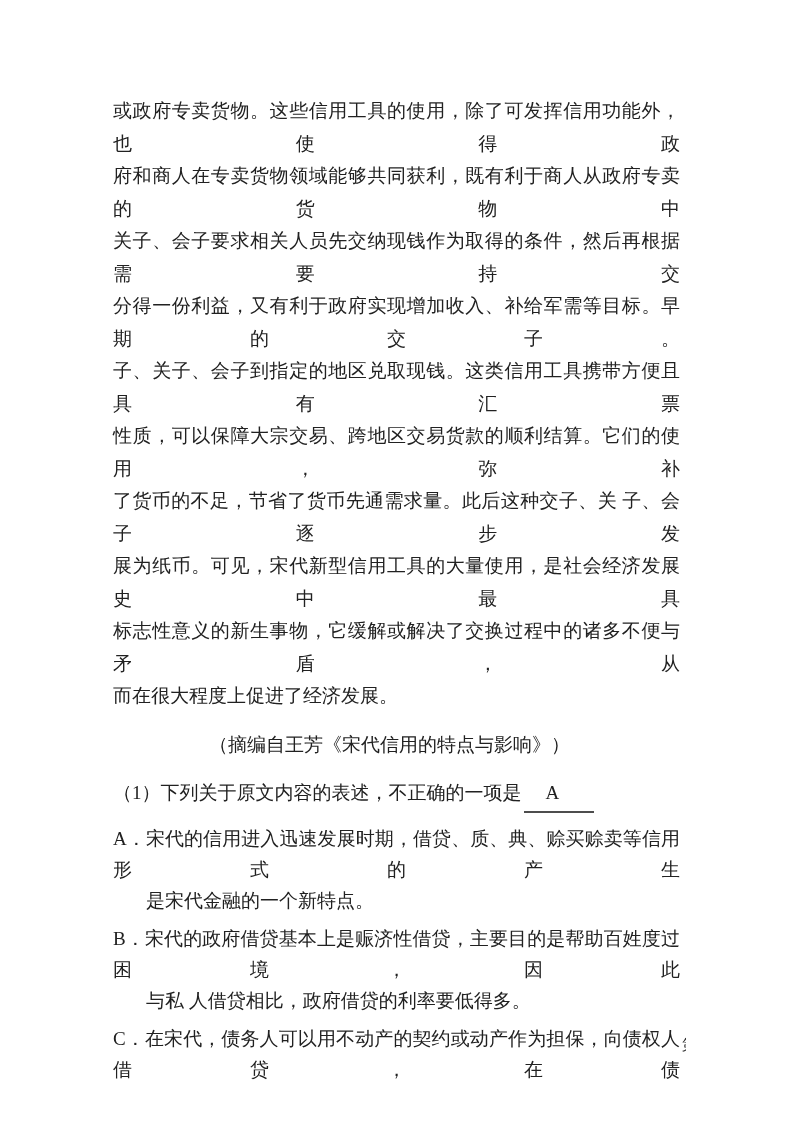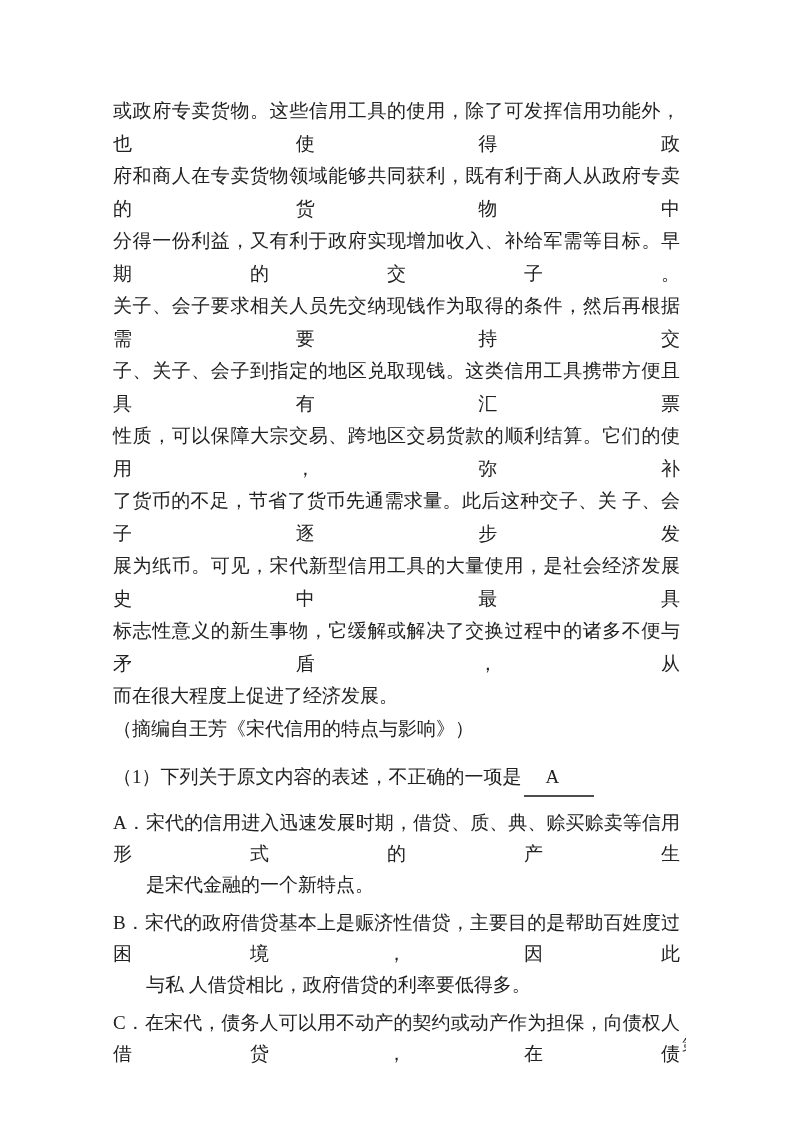--- a/index.html
+++ b/index.html
@@ -29,23 +29,23 @@
   }
   
   .fill {
     text-align: justify;
     text-align-last: justify;
   }
   .indent {
     padding-left: 33px;
   }
   .attribution {
-    margin-top: 0;
+    margin-top: 16px;
     line-height: 32px;
-    text-align: left;
+    text-align: center;
     padding-right: 14px;
   }
   .stem {
     line-height: 32px;
     margin: 16px 0 10px 0;
   }
   .option {
     margin-bottom: 7px;
   }
   .option .line {
@@ -77,22 +77,22 @@
   }
 </style>
 </head>
 <body>
 
 <div class="page">
   <div class="content">
     <div id="article">
         <div class="line fill">或政府专卖货物。这些信用工具的使用，除了可发挥信用功能外，也使得政</div>
         <div class="line fill">府和商人在专卖货物领域能够共同获利，既有利于商人从政府专卖的货物中</div>
+        <div class="line fill">关子、会子要求相关人员先交纳现钱作为取得的条件，然后再根据需要持交</div>
         <div class="line fill">分得一份利益，又有利于政府实现增加收入、补给军需等目标。早期的交子。</div>
-        <div class="line fill">关子、会子要求相关人员先交纳现钱作为取得的条件，然后再根据需要持交</div>
         <div class="line fill">子、关子、会子到指定的地区兑取现钱。这类信用工具携带方便且具有汇票</div>
         <div class="line fill">性质，可以保障大宗交易、跨地区交易货款的顺利结算。它们的使用，弥补</div>
         <div class="line fill">了货币的不足，节省了货币先通需求量。此后这种交子、关 子、会子逐步发</div>
         <div class="line fill">展为纸币。可见，宋代新型信用工具的大量使用，是社会经济发展史中最具</div>
         <div class="line fill">标志性意义的新生事物，它缓解或解决了交换过程中的诸多不便与矛盾，从</div>
         <div class="line">而在很大程度上促进了经济发展。</div>
       </div>
     <div class="attribution">（摘编自王芳《宋代信用的特点与影响》）</div>
     <div id="questions">
         <div class="stem"><span>（1）下列关于原文内容的表述，不正确的一项是</span><span class="answer-blank">A</span></div>

